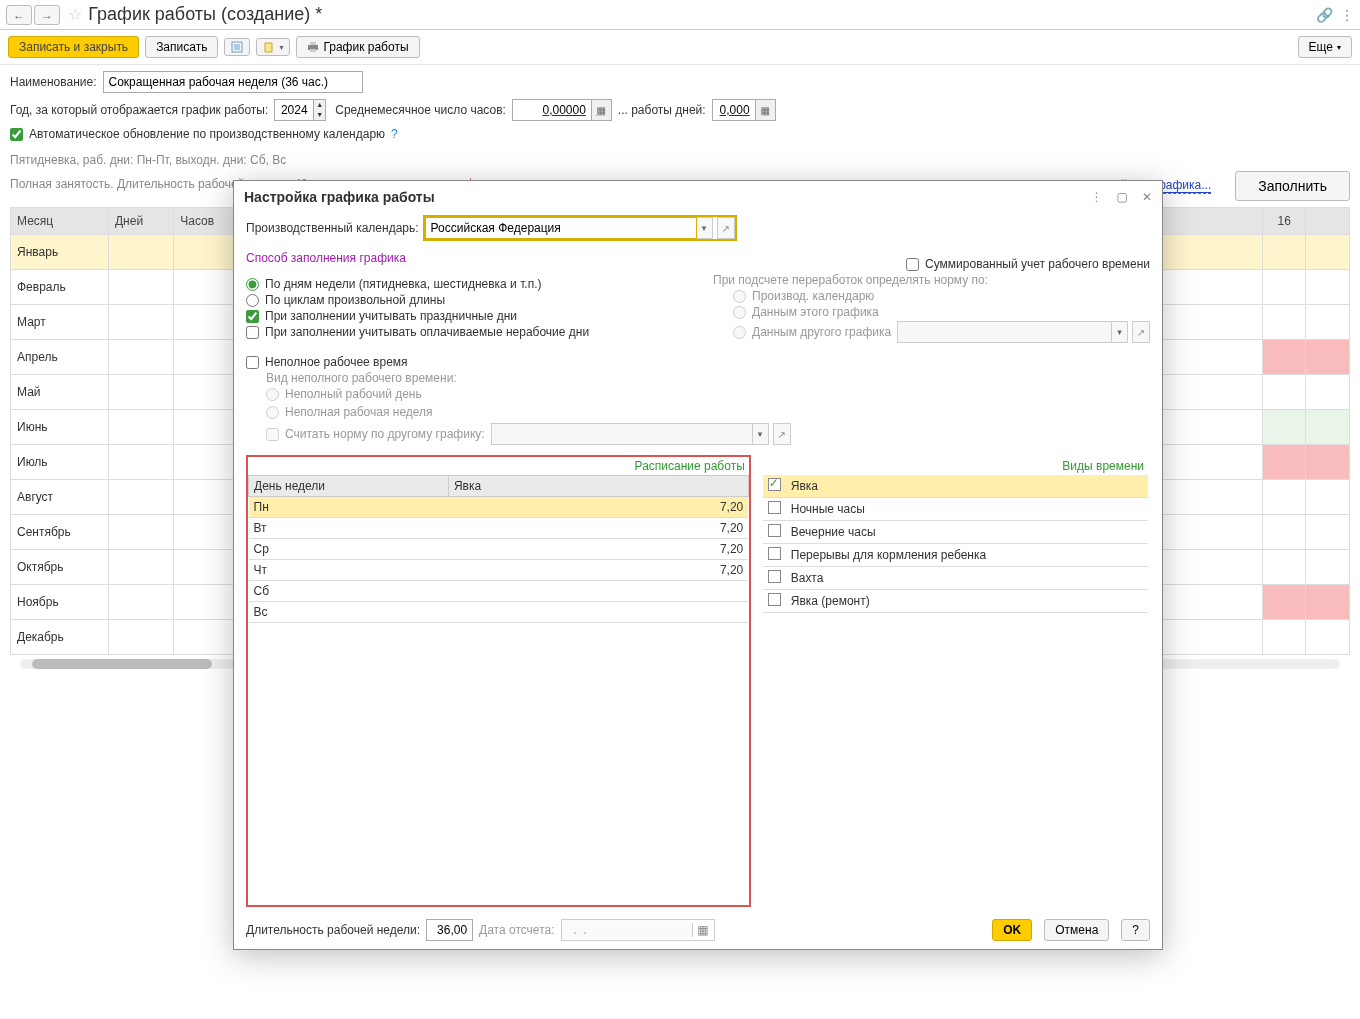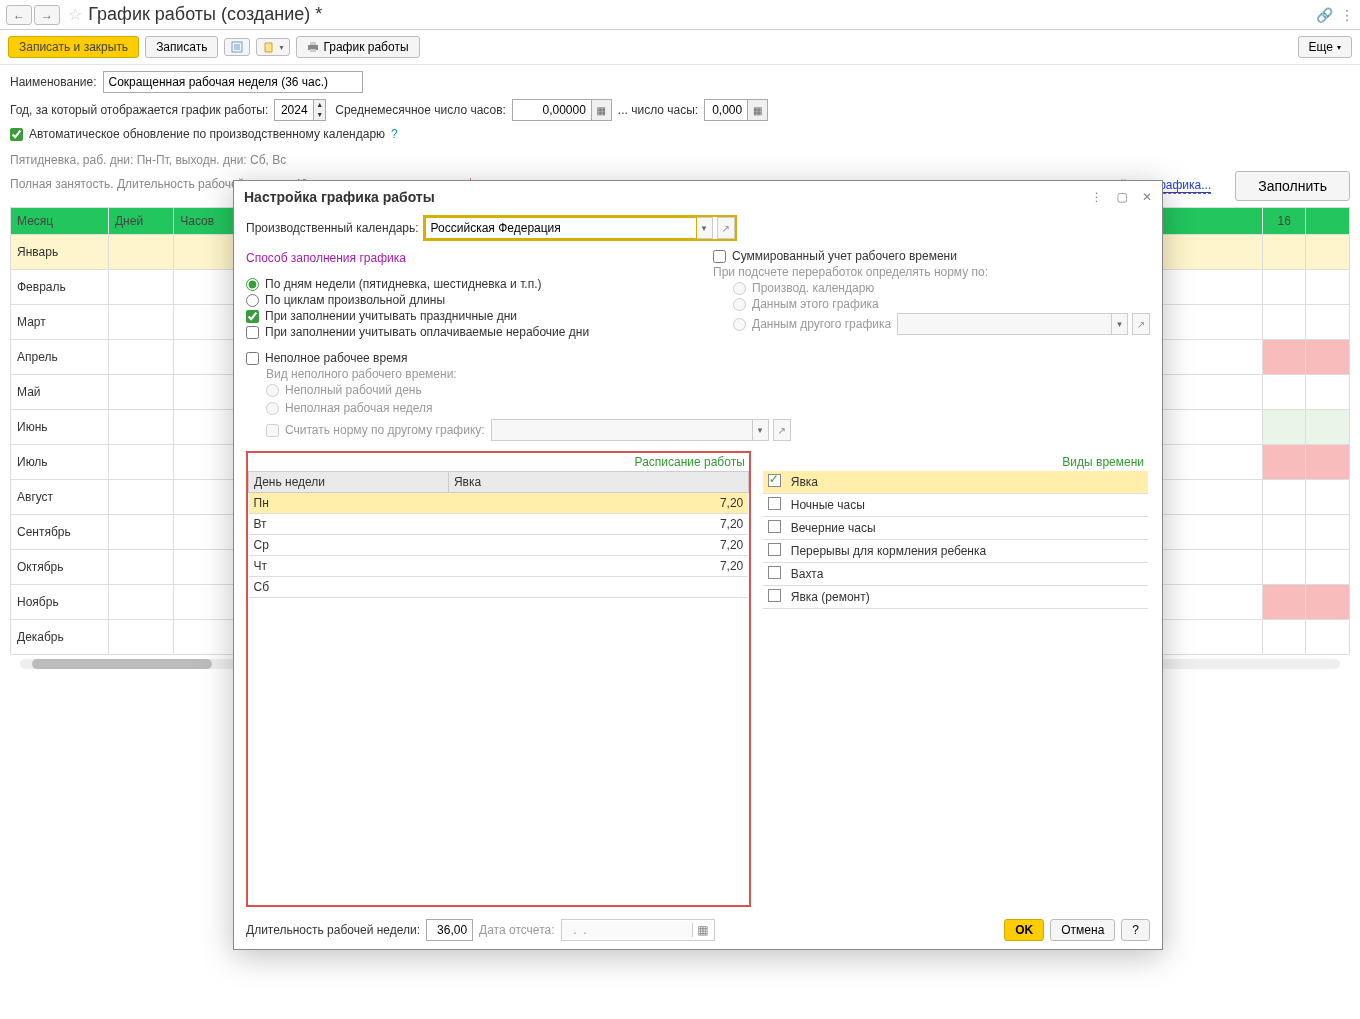--- a/index.html
+++ b/index.html
@@ -35,21 +35,21 @@
 
 .summary { color: #888; margin-bottom: 4px; padding: 0 10px; }
 .props-row{display:flex;align-items:center;gap:14px;padding:0 10px 6px;}
 .link-uline { color: #888;text-decoration:none;border-bottom:1px dashed #a05050; padding-bottom:1px;}
 .link-uline span{color:#2244cc;border-bottom:1px solid #2244cc;}
 
 
 .month-area{padding:0 10px;}
 .month-table { border: 1px solid #ccc; border-collapse: collapse; width: 100%; }
 .month-table th, .month-table td { border: 1px solid #ddd; padding: 6px 6px; text-align: left; }
-.month-table th { background: #22c55e; font-weight: normal; color:#444; }
+.month-table th { background: #e5e5e5; font-weight: normal; color:#444; }
 .month-table td.mname{padding:10px 6px;}
 .month-table tr.sel td { background: #FFF5CC; }
 .d-red{background:#f8bcbc;}
 .d-green{background:#e8f5e8;}
 .d-ysel{background:#fff0c0;}
 
 
 .inner-scroll{background:#eee;height:10px;border-radius:5px;margin:4px 10px;position:relative;}
 .inner-scroll .thumb{position:absolute;left:12px;width:180px;height:10px;background:#bbb;border-radius:5px;}
 
@@ -82,28 +82,28 @@
 .tbl{border-collapse:collapse;width:100%;}
 .tbl th{background:#eaeaea;border:1px solid #ccc;font-weight:normal;text-align:left;padding:3px 5px;}
 .tbl td{border-bottom:1px solid #ddd;padding:3px 5px;}
 .tbl tr.sel td{background:#FFEFAA;}
 .tbl td.r{text-align:right;}
 .chkcell{width:22px;text-align:center;}
 .ck{width:13px;height:13px;border:1px solid #888;display:inline-block;position:relative;background:#fff;}
 .ck.on::after{content:"✓";color:#3a9c3a;position:absolute;left:0;top:-3px;font-size:12px;}
 
 .modal-footer { display:flex; align-items:center; padding:8px 12px; gap:6px;}
-.modal-footer .right{margin-left:auto;display:flex;gap:6px;align-items:center;}
+.modal-footer .right{margin-left:auto;display:flex;gap:12px;align-items:center;}
 .btn.ok{background:#FFCC00;border-color:#ccaa00;font-weight:bold;}
 
 .date-inp{display:flex;align-items:center;border:1px solid #ccc;height:22px;}
 .date-inp input{border:none;width:130px;padding:2px 5px;color:#999;}
 .date-inp .cal{width:22px;text-align:center;color:#888;border-left:1px solid #ccc;cursor:pointer;}
 
-.field-w-btn{display:flex;align-items:center;}
+.field-w-btn{display:flex;align-items:center;text-decoration:underline;}
 .field-w-btn input{height:22px;border:1px solid #aaa;padding:2px 5px;}
 .field-w-btn .sbtn{width:20px;height:22px;border:1px solid #aaa;border-left:none;background:#f0f0f0;display:flex;align-items:center;justify-content:center;font-size:10px;color:#666;cursor:pointer;}
 
 .arrow-callout{position:absolute;left:466px;top:172px;color:#d9534f;font-size:18px;}
 </style>
 </head>
 <body>
 
 <div class="titlebar">
   <div class="nav-btn">←</div>
@@ -159,21 +159,21 @@
       <div class="spn-btns">
           <span>▲</span>
           <span>▼</span>
         </div>
     </div>
     <span class="lbl">Среднемесячное число часов:</span>
     <div class="field-w-btn">
       <input class="num" style="width: 80px;" value="0,00000">
       <div class="sbtn">▦</div>
     </div>
-    <span class="lbl">... число часы:</span>
+    <span class="lbl">... работы дней:</span>
     <div class="field-w-btn">
       <input class="num" style="width: 44px;" value="0,000">
       <div class="sbtn">▦</div>
     </div>
   </div>
   <div class="fr">
     <input type="checkbox" class="check" checked="" style="">
     <span>Автоматическое обновление по производственному календарю</span>
     <span class="help">?</span>
   </div>
@@ -339,21 +339,21 @@
         <label class="chk">
             <input type="checkbox" checked="" class="check" style="">
             <span>При заполнении учитывать праздничные дни</span>
           </label>
         <label class="chk">
             <input type="checkbox" class="check" style="">
             <span>При заполнении учитывать оплачиваемые нерабочие дни</span>
           </label>
       </div>
       <div class="col">
-        <label class="chk" style="margin-top:4px;">
+        <label class="chk" style="margin-top:12px;justify-content:flex-end;">
             <input type="checkbox" class="check" style="">
             <span>Суммированный учет рабочего времени</span>
           </label>
         <div class="disabled" style="margin:2px 0;">При подсчете переработок определять норму по:</div>
         <label class="rad ind disabled">
             <input type="radio" disabled="" style="">
             <span>Производ. календарю</span>
           </label>
         <label class="rad ind disabled">
             <input type="radio" disabled="" style="">
@@ -420,20 +420,24 @@
                 <td class="r">7,20</td>
               </tr>
               <tr>
                 <td>Чт</td>
                 <td class="r">7,20</td>
               </tr>
               <tr>
                 <td>Сб</td>
                 <td class="r"></td>
               </tr>
+              <tr>
+                <td>Вс</td>
+                <td class="r"></td>
+              </tr>
             </tbody>
         </table>
       </div>
       <div class="panel noborder" style="flex:1;">
         <div class="ph">Виды времени</div>
         <table class="tbl">
           <tbody id="kind-rows">
               <tr class="sel">
                 <td class="chkcell"><span class="ck on"></span></td>
                 <td>Явка</td>

